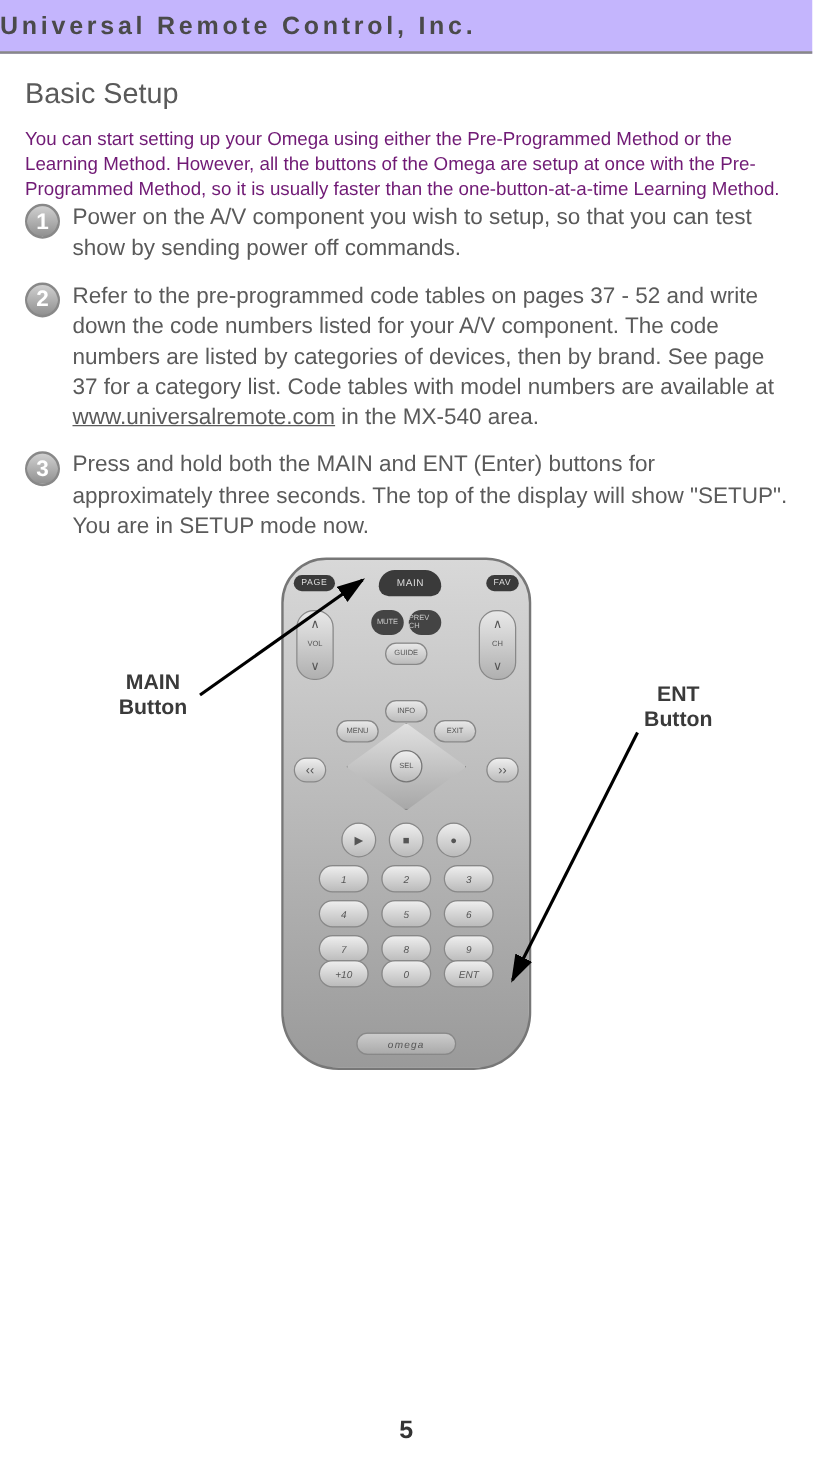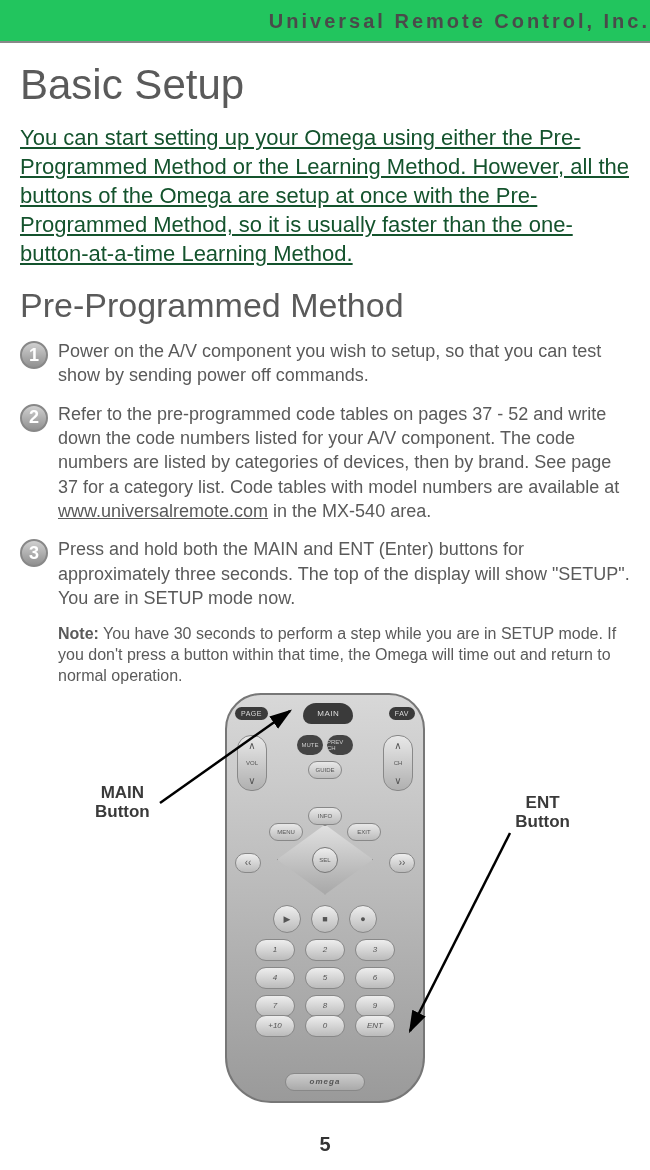--- a/index.html
+++ b/index.html
@@ -5,50 +5,49 @@
   * { box-sizing: border-box; margin: 0; padding: 0; }
   body {
     width: 650px;
     height: 1170px;
     background: #fff;
     font-family: "Optima", "Segoe UI", sans-serif;
     color: #5a5a5a;
     position: relative;
   }
   .header-bar {
-    background: #22c55e;
+    background: #c4b5fd;
     color: #4a4a4a;
-    text-align: right;
-    padding: 10px 0 8px 0;
+    text-align: left;
+    padding: 10px 12px 8px 0;
     font-size: 20px;
     letter-spacing: 3px;
     font-weight: 600;
     border-bottom: 2px solid #888;
   }
   .content {
     padding: 18px 20px 0 20px;
   }
   h1.section-title {
-    font-size: 42px;
+    font-size: 23px;
     font-weight: 400;
     color: #5a5a5a;
     margin-bottom: 14px;
   }
   h1.section-title2 {
     font-size: 34px;
     font-weight: 400;
     color: #5a5a5a;
     margin: 18px 0 14px 0;
   }
   p.intro {
-    font-size: 22px;
+    font-size: 15px;
     line-height: 1.32;
-    color: #14532d;
+    color: #701a75;
     font-stretch: condensed;
-    text-decoration: underline;
   }
   .step {
     display: flex;
     align-items: flex-start;
     margin-bottom: 14px;
   }
   .step-num {
     flex: 0 0 28px;
     width: 28px;
     height: 28px;
@@ -175,21 +174,21 @@
   }
   .obtn {
     width:40px;height:22px;border-radius:12px;
     background:linear-gradient(#eee,#bbb);border:1px solid #888;
     font-size:8px;font-style:italic;color:#555;display:flex;align-items:center;justify-content:center;
   }
   .brand {
     position:absolute; bottom:10px; left:50%; transform:translateX(-50%);
     width:80px;height:18px;border-radius:10px;
     background:linear-gradient(#ccc,#aaa);border:1px solid #888;
-    font-size:8px;font-style:italic;font-weight:bold;letter-spacing:1px;color:#555;
+    font-size:8px;font-style:italic;font-weight:normal;letter-spacing:1px;color:#555;
     display:flex;align-items:center;justify-content:center;
   }
   .callout {
     position:absolute;
     font-size:17px;
     font-weight:700;
     color:#3a3a3a;
     text-align:center;
     line-height:1.15;
   }
@@ -206,42 +205,38 @@
 </style>
 </head>
 <body>
 
 <div class="header-bar">Universal Remote Control, Inc.</div>
 
 <div class="content">
   <h1 class="section-title">Basic Setup</h1>
   <p class="intro">You can start setting up your Omega using either the Pre-Programmed Method or the Learning Method. However, all the buttons of the Omega are setup at once with the Pre-Programmed Method, so it is usually faster than the one-button-at-a-time Learning Method.</p>
 
-  <h1 class="section-title2">Pre-Programmed Method</h1>
 
   <div class="step">
     <div class="step-num">1</div>
     <div class="step-text">Power on the A/V component you wish to setup, so that you can test show by sending power off commands.</div>
   </div>
 
   <div class="step">
     <div class="step-num">2</div>
     <div class="step-text">
       <span>Refer to the pre-programmed code tables on pages 37 - 52 and write down the code numbers listed for your A/V component. The code numbers are listed by categories of devices, then by brand. See page 37 for a category list. Code tables with model numbers are available at </span><span class="link">www.universalremote.com</span><span> in the MX-540 area.</span>
     </div>
   </div>
 
   <div class="step">
     <div class="step-num">3</div>
     <div class="step-text">Press and hold both the MAIN and ENT (Enter) buttons for approximately three seconds. The top of the display will show "SETUP". You are in SETUP mode now.</div>
   </div>
 
-  <p class="note">
-    <b>Note:</b><span> You have 30 seconds to perform a step while you are in SETUP mode. If you don't press a button within that time, the Omega will time out and return to normal operation.</span>
-  </p>
 
   <div class="remote-area">
     <div class="remote">
       <div class="toprow">
         <div class="pill">PAGE</div>
         <div class="main-btn">MAIN</div>
         <div class="pill">FAV</div>
       </div>
       <div class="vrow">
         <div class="rocker">

